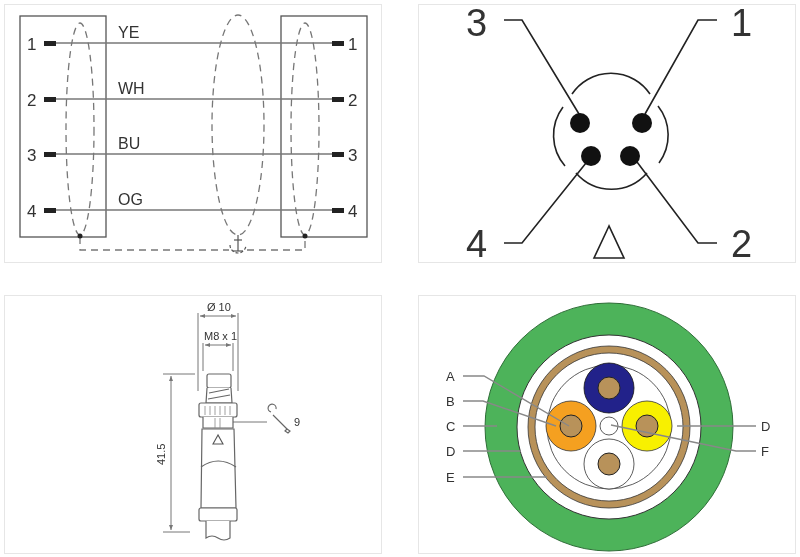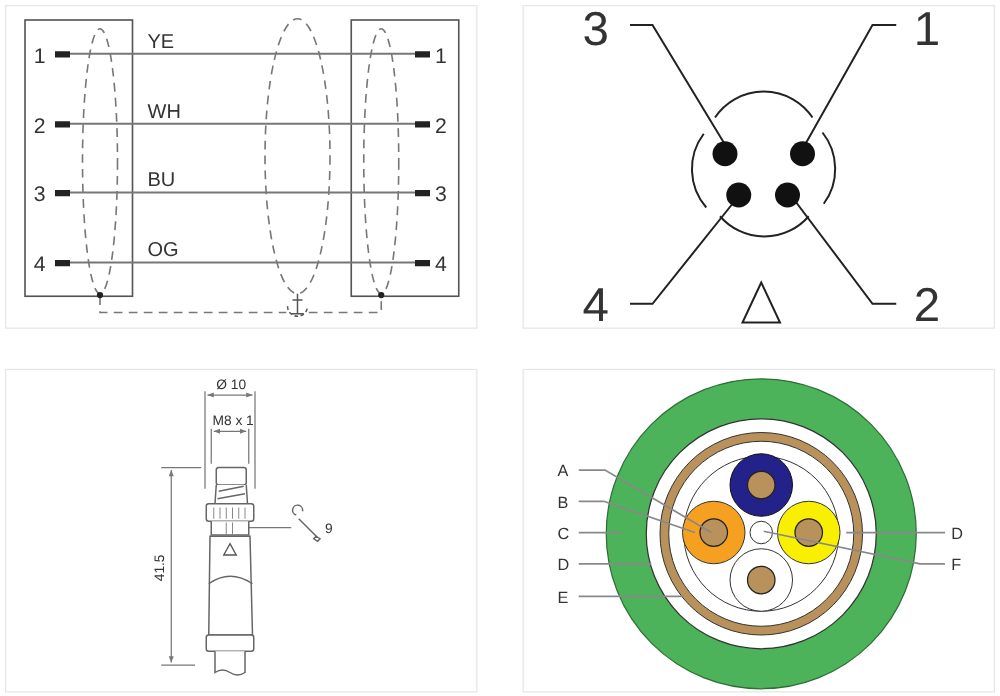--- a/index.html
+++ b/index.html
@@ -91,21 +91,21 @@
       <circle cx="590" cy="155" r="10"></circle>
       <circle cx="629" cy="155" r="10"></circle>
     </g>
     <text class="lbl" x="465" y="35" font-size="38" fill="#333">3</text>
     <text class="lbl" x="730" y="35" font-size="38" fill="#333">1</text>
     <text class="lbl" x="465" y="256" font-size="38" fill="#333">4</text>
     <text class="lbl" x="730" y="256" font-size="38" fill="#333">2</text>
   </svg>
 </div>
 
-<div class="panel" style="left:4px;top:295px;width:378px;height:259px;">
+<div class="panel" style="left:4px;top:295px;width:378px;height:259px;padding-left:34px;">
   <svg width="378" height="259" viewBox="4 295 378 259">
     <g stroke="#777" stroke-width="1" fill="none">
 
       <line x1="163" y1="312" x2="163" y2="390"></line>
       <line x1="203" y1="312" x2="203" y2="390"></line>
       <line x1="165" y1="315" x2="201" y2="315"></line>
 
       <line x1="168" y1="342" x2="168" y2="370"></line>
       <line x1="198" y1="342" x2="198" y2="370"></line>
       <line x1="170" y1="344" x2="196" y2="344"></line>

